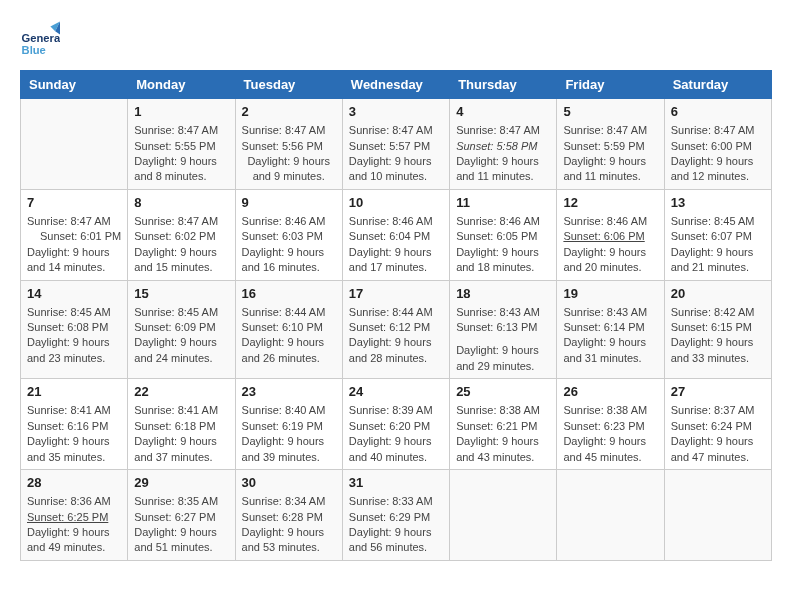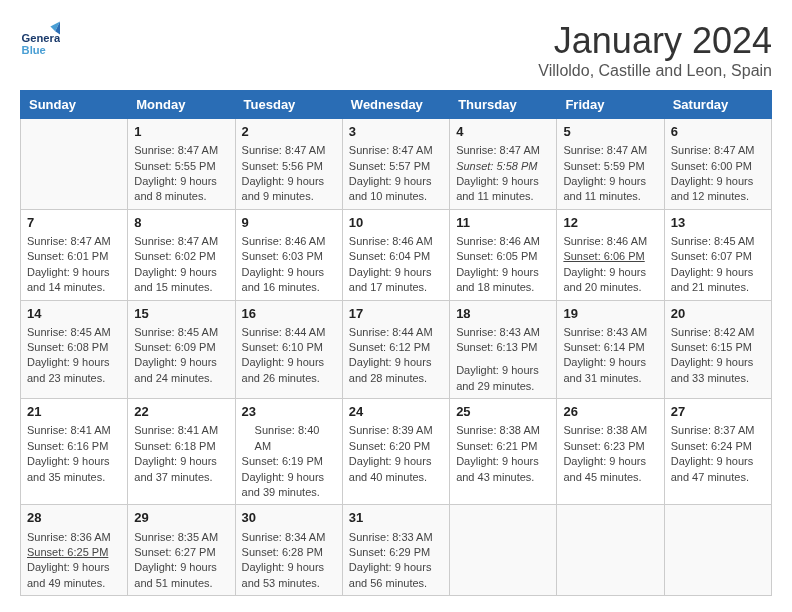--- a/index.html
+++ b/index.html
@@ -89,24 +89,20 @@
   <div class="logo">
     <div class="logo-wrapper">
       <svg class="logo-bird-svg" viewBox="0 0 50 50">
         <text x="2" y="28" font-size="14" font-weight="bold" fill="#1a3a6b">General</text>
         <text x="2" y="42" font-size="14" font-weight="bold" fill="#4a9fd4">Blue</text>
         <polygon points="38,8 50,2 44,14" fill="#4a9fd4"></polygon>
         <polygon points="44,14 50,2 50,18" fill="#2a6db5"></polygon>
       </svg>
     </div>
   </div>
-  <div class="title-block">
-    <div class="month-title">January 2024</div>
-    <div class="location">Villoldo, Castille and Leon, Spain</div>
-  </div>
 </div>
 
 <table>
   <thead>
     <tr>
     <th>Sunday</th>
         <th>Monday</th>
         <th>Tuesday</th>
         <th>Wednesday</th>
         <th>Thursday</th>
@@ -120,21 +116,21 @@
         <td>
           <span class="day-number">1</span>
           <span style="display: block;">Sunrise: 8:47 AM</span>
           <span style="display: block;">Sunset: 5:55 PM</span>
           <span style="display: block;">Daylight: 9 hours and 8 minutes.</span>
         </td>
         <td>
           <span class="day-number">2</span>
           <span style="display: block;">Sunrise: 8:47 AM</span>
           <span style="display: block;">Sunset: 5:56 PM</span>
-          <span style="display: block;">Daylight: 9 hours and 9 minutes.</span>
+          <span style="display: block; text-align: center;">Daylight: 9 hours and 9 minutes.</span>
         </td>
         <td>
           <span class="day-number">3</span>
           <span style="display: block;">Sunrise: 8:47 AM</span>
           <span style="display: block;">Sunset: 5:57 PM</span>
           <span style="display: block;">Daylight: 9 hours and 10 minutes.</span>
         </td>
         <td>
           <span class="day-number">4</span>
           <span style="display: block;">Sunrise: 8:47 AM</span>
@@ -151,21 +147,21 @@
           <span class="day-number">6</span>
           <span style="display: block;">Sunrise: 8:47 AM</span>
           <span style="display: block;">Sunset: 6:00 PM</span>
           <span style="display: block;">Daylight: 9 hours and 12 minutes.</span>
         </td>
       </tr>
       <tr>
         <td>
           <span class="day-number">7</span>
           <span style="display: block;">Sunrise: 8:47 AM</span>
-          <span style="display: block;">Sunset: 6:01 PM</span>
+          <span style="display: block; text-align: right;">Sunset: 6:01 PM</span>
           <span style="display: block;">Daylight: 9 hours and 14 minutes.</span>
         </td>
         <td>
           <span class="day-number">8</span>
           <span style="display: block;">Sunrise: 8:47 AM</span>
           <span style="display: block;">Sunset: 6:02 PM</span>
           <span style="display: block;">Daylight: 9 hours and 15 minutes.</span>
         </td>
         <td>
           <span class="day-number">9</span>
@@ -250,21 +246,21 @@
           <span style="display: block;">Daylight: 9 hours and 35 minutes.</span>
         </td>
         <td>
           <span class="day-number">22</span>
           <span style="display: block;">Sunrise: 8:41 AM</span>
           <span style="display: block;">Sunset: 6:18 PM</span>
           <span style="display: block;">Daylight: 9 hours and 37 minutes.</span>
         </td>
         <td>
           <span class="day-number">23</span>
-          <span style="display: block; margin-left: 13px;">Sunrise: 8:40 AM</span>
+          <span style="display: block;">Sunrise: 8:40 AM</span>
           <span style="display: block;">Sunset: 6:19 PM</span>
           <span style="display: block;">Daylight: 9 hours and 39 minutes.</span>
         </td>
         <td>
           <span class="day-number">24</span>
           <span style="display: block;">Sunrise: 8:39 AM</span>
           <span style="display: block;">Sunset: 6:20 PM</span>
           <span style="display: block;">Daylight: 9 hours and 40 minutes.</span>
         </td>
         <td>

